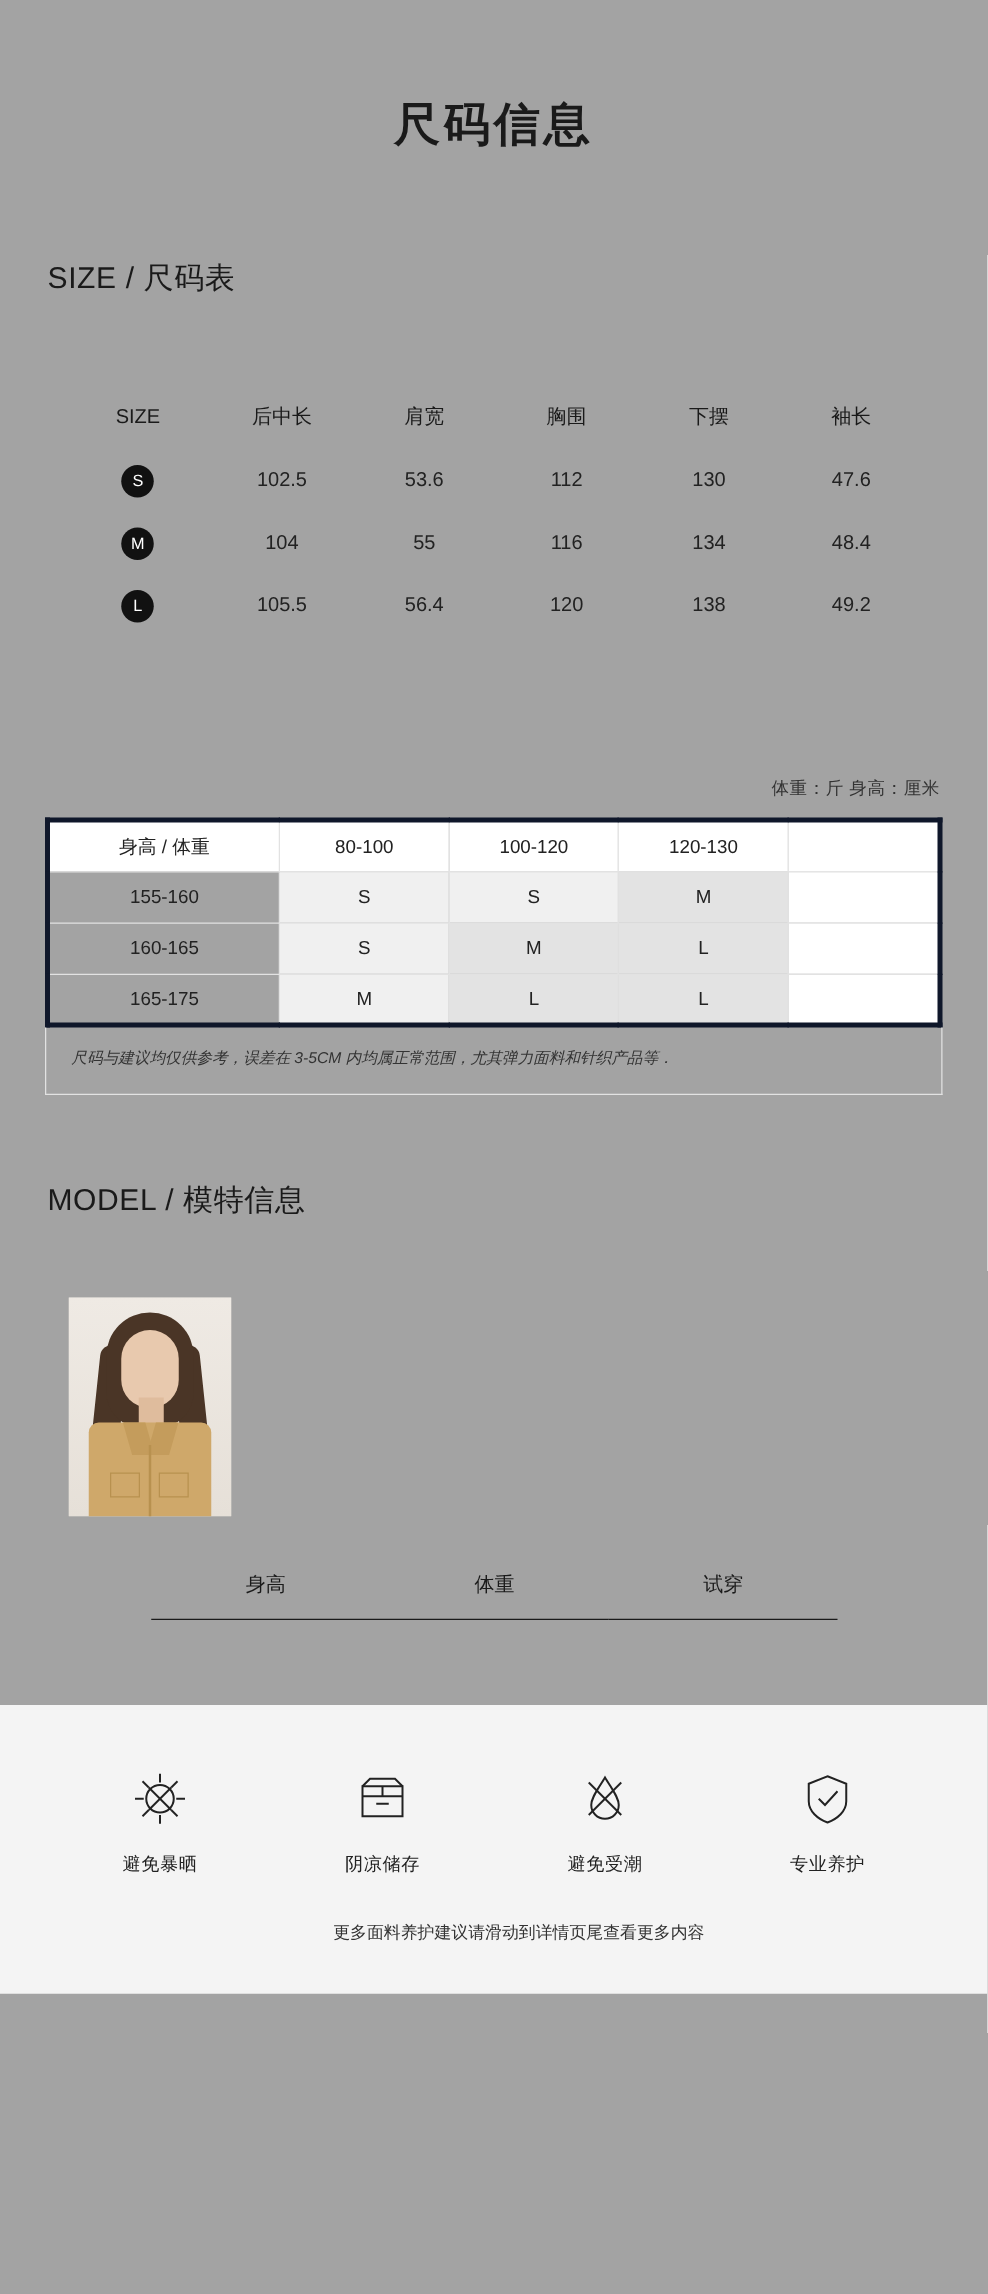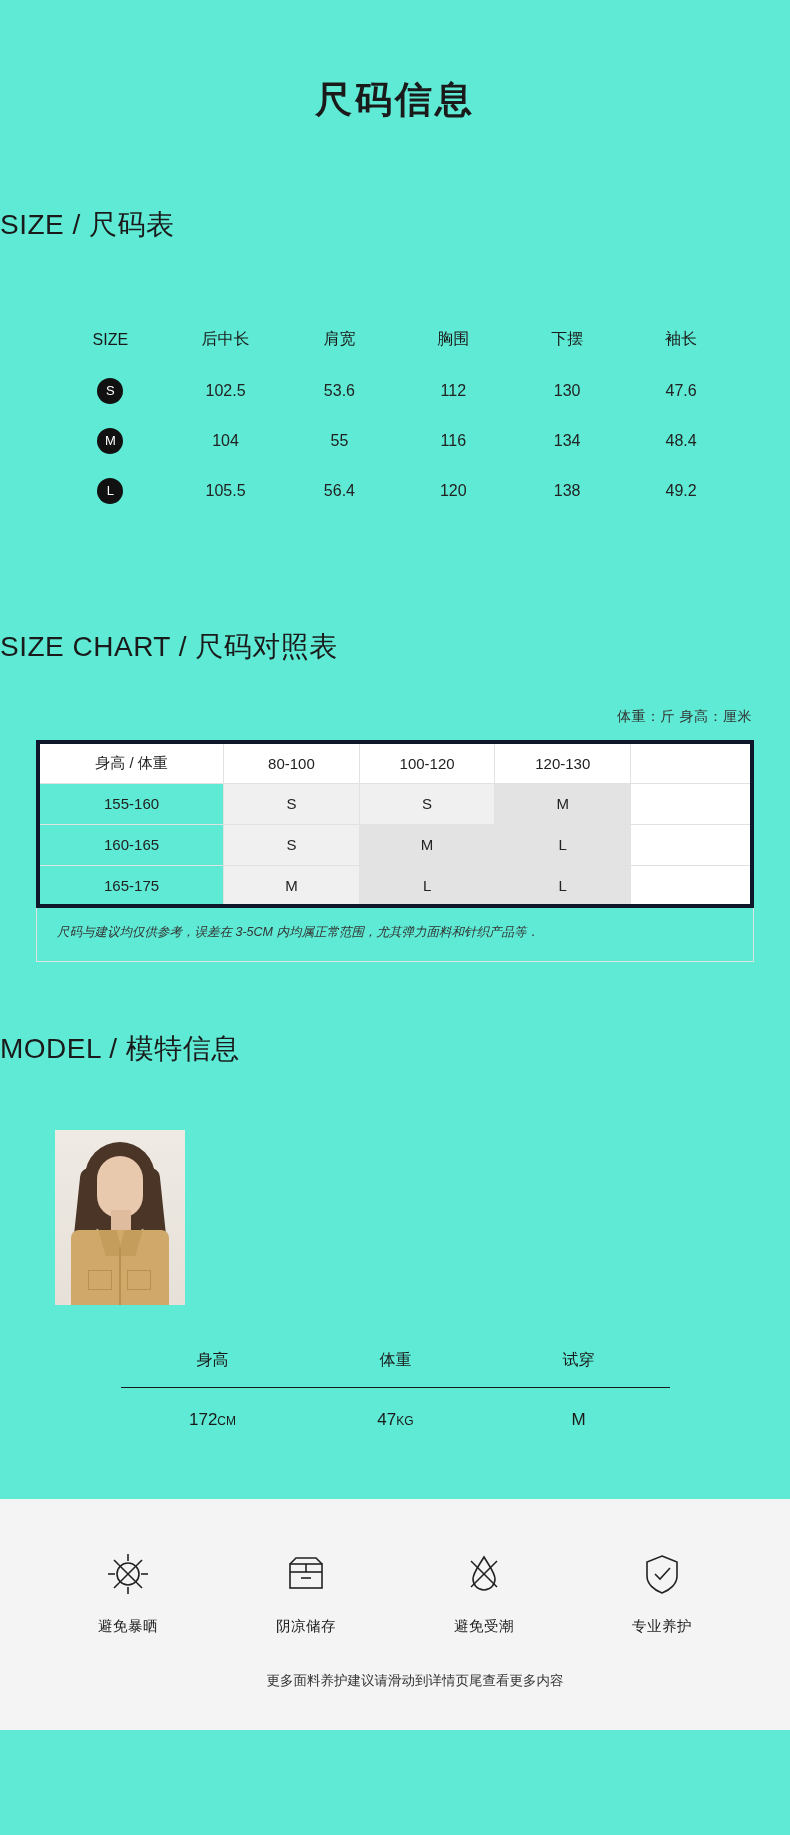--- a/index.html
+++ b/index.html
@@ -12,41 +12,42 @@
     width: 790px;
     min-height: 1835px;
     font-family: "Liberation Sans", "DejaVu Sans", sans-serif;
     color: #222222;
     -webkit-font-smoothing: antialiased;
   }
   .page {
     position: relative;
     width: 790px;
     min-height: 1835px;
-    background: #5eead4;
+    background: #a3a3a3;
     overflow: hidden;
   }
 
   
   .main-title {
     text-align: center;
     font-size: 37px;
     font-weight: bold;
     letter-spacing: 3px;
     color: #1a1a1a;
     padding-top: 78px;
     line-height: 1.2;
   }
 
   
   .section-heading {
-    font-size: 28px;
+    font-size: 24px;
     font-weight: normal;
     color: #1a1a1a;
     letter-spacing: 0.5px;
+    padding-left: 38px;
   }
   #sec-size-heading { margin-top: 84px; }
   #sec-chart-heading { margin-top: 0; }
   #sec-model-heading { margin-top: 0; }
 
   
   .size-table-wrap {
     margin-top: 72px;
     padding: 0 52px 0 52px;
   }
@@ -308,21 +309,20 @@
           <td>56.4</td>
           <td>120</td>
           <td>138</td>
           <td>49.2</td>
         </tr>
       </tbody>
     </table>
   </div>
 
   <div class="chart-block">
-    <div class="section-heading" id="sec-chart-heading">SIZE CHART / 尺码对照表</div>
 
     <div class="units-line">体重：斤  身高：厘米</div>
 
     <div class="chart-table-wrap">
       <table class="chart-table">
         <colgroup>
           <col style="width:26%">
             <col style="width:19%">
             <col style="width:19%">
             <col style="width:19%">
@@ -387,25 +387,20 @@
       </div>
 
       <div class="model-table-wrap">
         <table class="model-table">
           <tbody>
               <tr class="head-row">
             <th>身高</th>
             <th>体重</th>
             <th>试穿</th>
           </tr>
-          <tr>
-            <td><span>172</span><span class="unit-sm">CM</span></td>
-            <td><span>47</span><span class="unit-sm">KG</span></td>
-            <td>M</td>
-          </tr>
         </tbody>
           </table>
       </div>
     </div>
   </div>
 
   <div class="care-block">
     <div class="care-icons">
 
       <div class="care-item">

